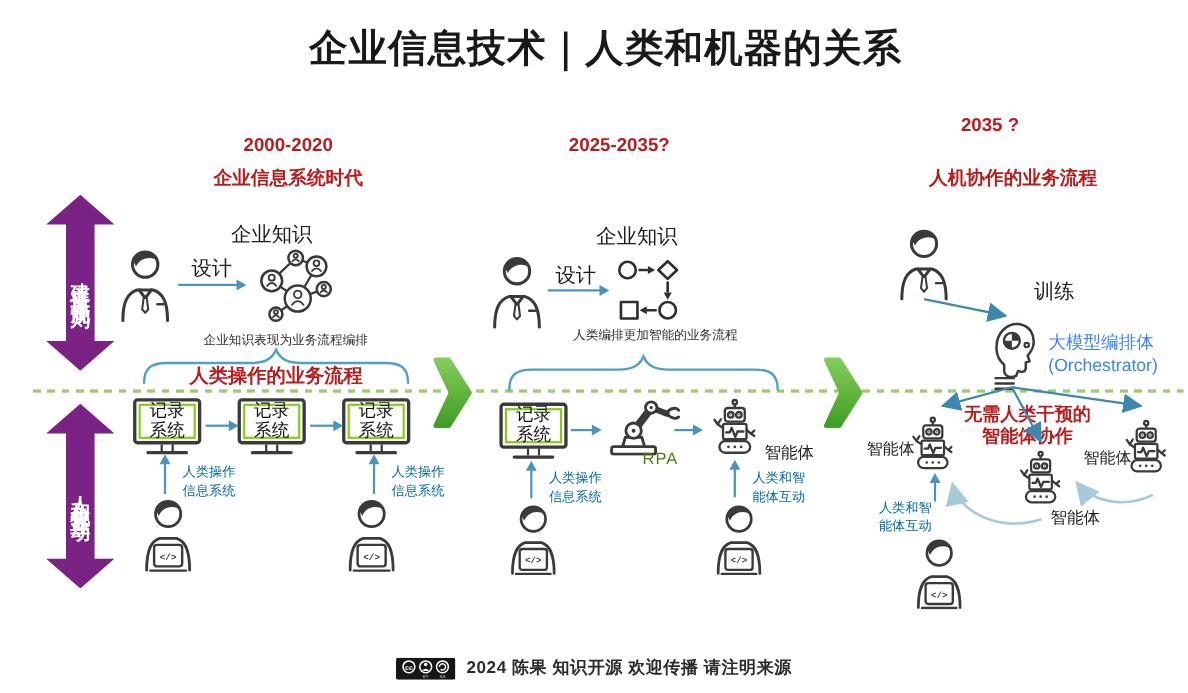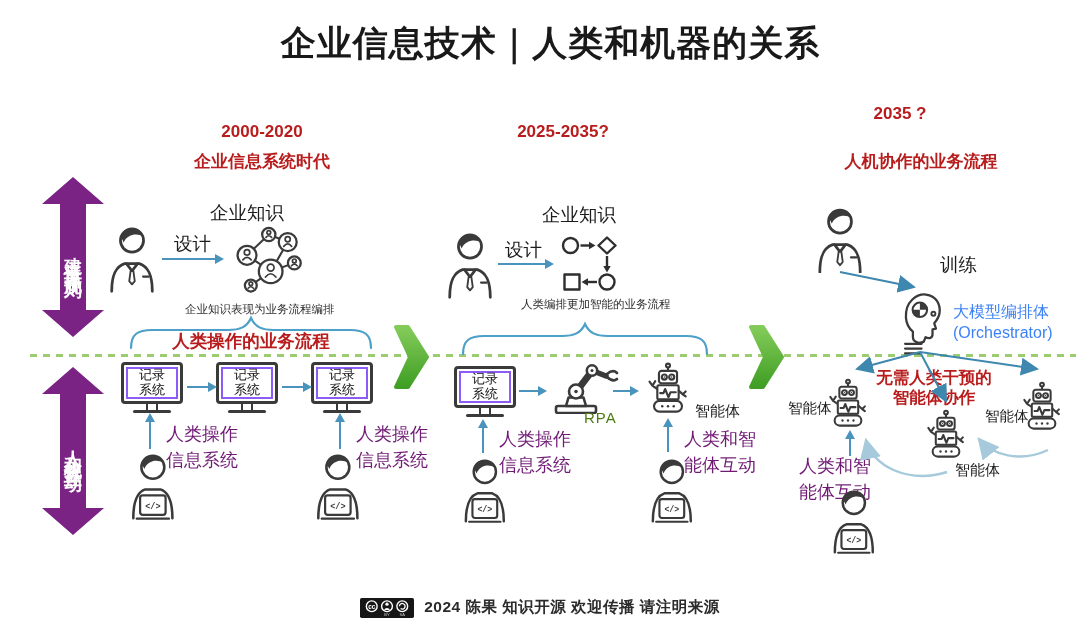--- a/index.html
+++ b/index.html
@@ -5,40 +5,40 @@
   html,body{margin:0;padding:0;background:#fff;}
   .canvas{position:relative;width:1080px;height:630px;background:#fff;overflow:hidden;
           font-family:"Liberation Sans",sans-serif;color:#1c1c1c;}
   .abs{position:absolute;}
   .ctr{}
   .title{top:20px;left:0;width:1029px;text-align:center;font-size:35px;font-weight:600;
          color:#191919;letter-spacing:1px;padding-left:36px;}
   .era-period,.era-name{font-weight:bold;font-size:17px;color:#b91c1c;text-align:center;}
   .big-label{font-size:18.5px;color:#1c1c1c;}
   .small-cap{font-size:11.5px;color:#2d2d2d;white-space:pre-line;}
-  .mid-cap{font-size:18px;color:#701a75;line-height:1.45;white-space:pre-line;}
+  .mid-cap{font-size:12px;color:#0369a1;line-height:1.45;white-space:pre-line;}
   .magenta{color:#b91c1c;font-weight:bold;white-space:pre-line;}
   .proc{font-size:17.5px;text-align:center;}
   .coop{font-size:16.5px;line-height:1.2;text-align:center;}
   .agent-label{font-size:15px;color:#1c1c1c;}
   .rpa-label{font-size:15px;color:#4d7c0f;letter-spacing:1px;}
   .dash-line{top:354px;left:30px;width:1046px;height:3px;
      background:repeating-linear-gradient(90deg,#9BCC6F 0 7px,transparent 7px 13px);}
   
   .harrow{position:absolute;height:2.4px;background:#4a93bc;}
   .harrow::after{content:'';position:absolute;right:-8px;top:-4.4px;
      border-left:9px solid #4a93bc;border-top:5.6px solid transparent;border-bottom:5.6px solid transparent;}
   .varrow{position:absolute;width:2.4px;background:#4a93bc;}
   .varrow::after{content:'';position:absolute;top:-8px;left:-4.4px;
      border-bottom:9px solid #4a93bc;border-left:5.6px solid transparent;border-right:5.6px solid transparent;}
   
   .monitor{position:absolute;width:62px;}
   .mon-frame{border:3px solid #3a3a3a;border-radius:4px;padding:2px;background:#fff;}
-  .mon-screen{border:2px solid #8b5cf6;height:28px;display:flex;align-items:center;justify-content:center;
-     font-size:13px;line-height:1.15;white-space:pre-line;text-align:center;color:#111;}
+  .mon-screen{border:2px solid #84cc16;height:28px;display:flex;align-items:center;justify-content:center;
+     font-size:16px;line-height:1.15;white-space:pre-line;text-align:center;color:#111;}
   .mon-neck{width:12px;height:6px;border-left:2.5px solid #3a3a3a;border-right:2.5px solid #3a3a3a;
      margin:0 auto;box-sizing:border-box;}
   .mon-base{width:38px;height:2.5px;background:#3a3a3a;margin:0 auto;border-radius:2px;}
   .side-arrow-label{position:absolute;inset:0;display:flex;align-items:center;justify-content:center;
      writing-mode:vertical-rl;text-orientation:upright;color:#fff;font-weight:bold;font-size:18px;
      letter-spacing:5px;}
   .footer{top:597px;left:0;width:1080px;display:flex;align-items:flex-end;justify-content:center;gap:10px;}
   .footer-text{font-size:15.5px;font-weight:bold;color:#2b2b2b;letter-spacing:0.5px;}
   svg{display:block;}
 </style>

